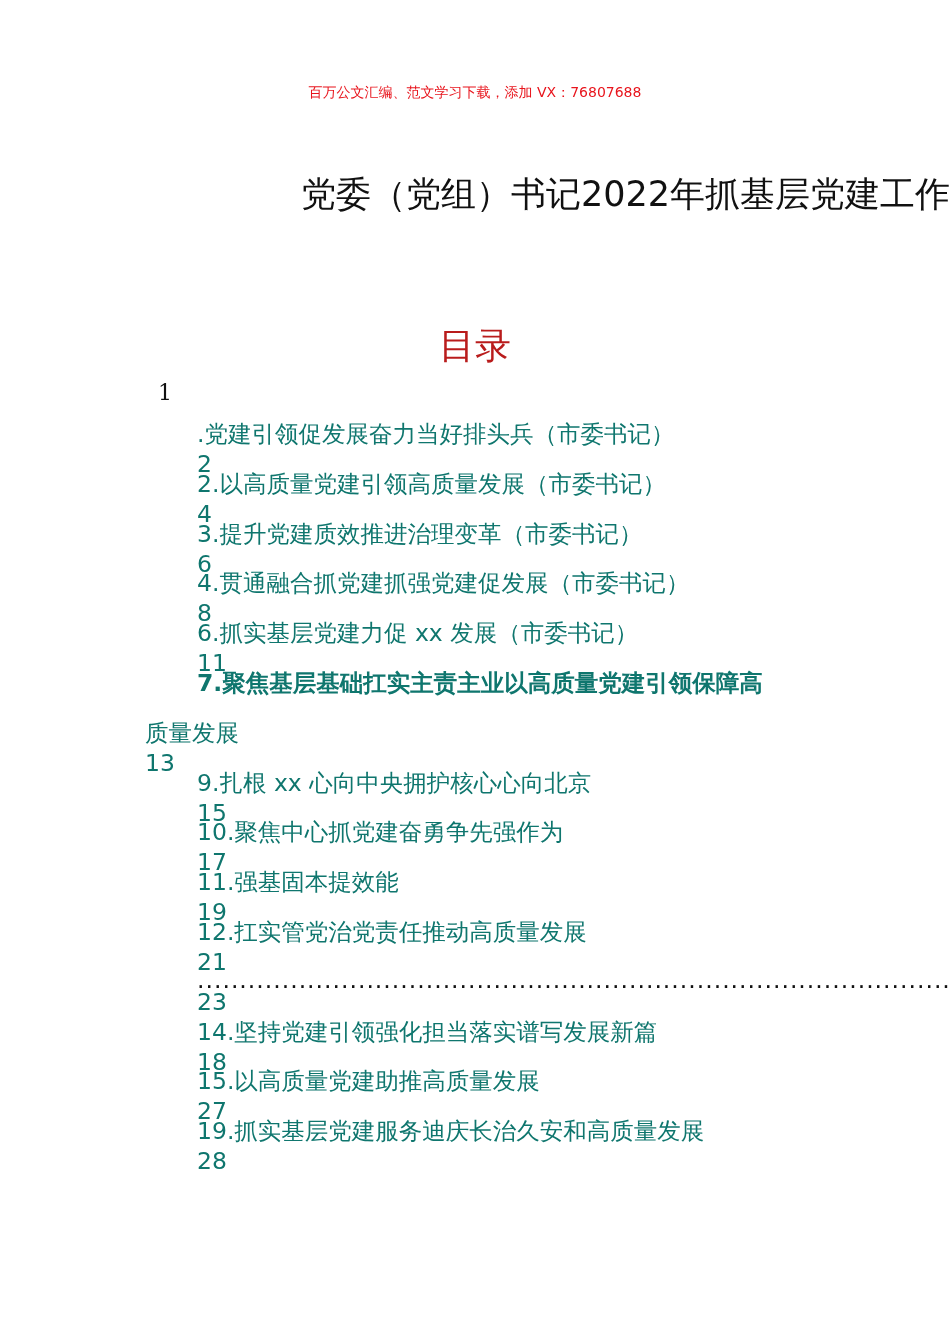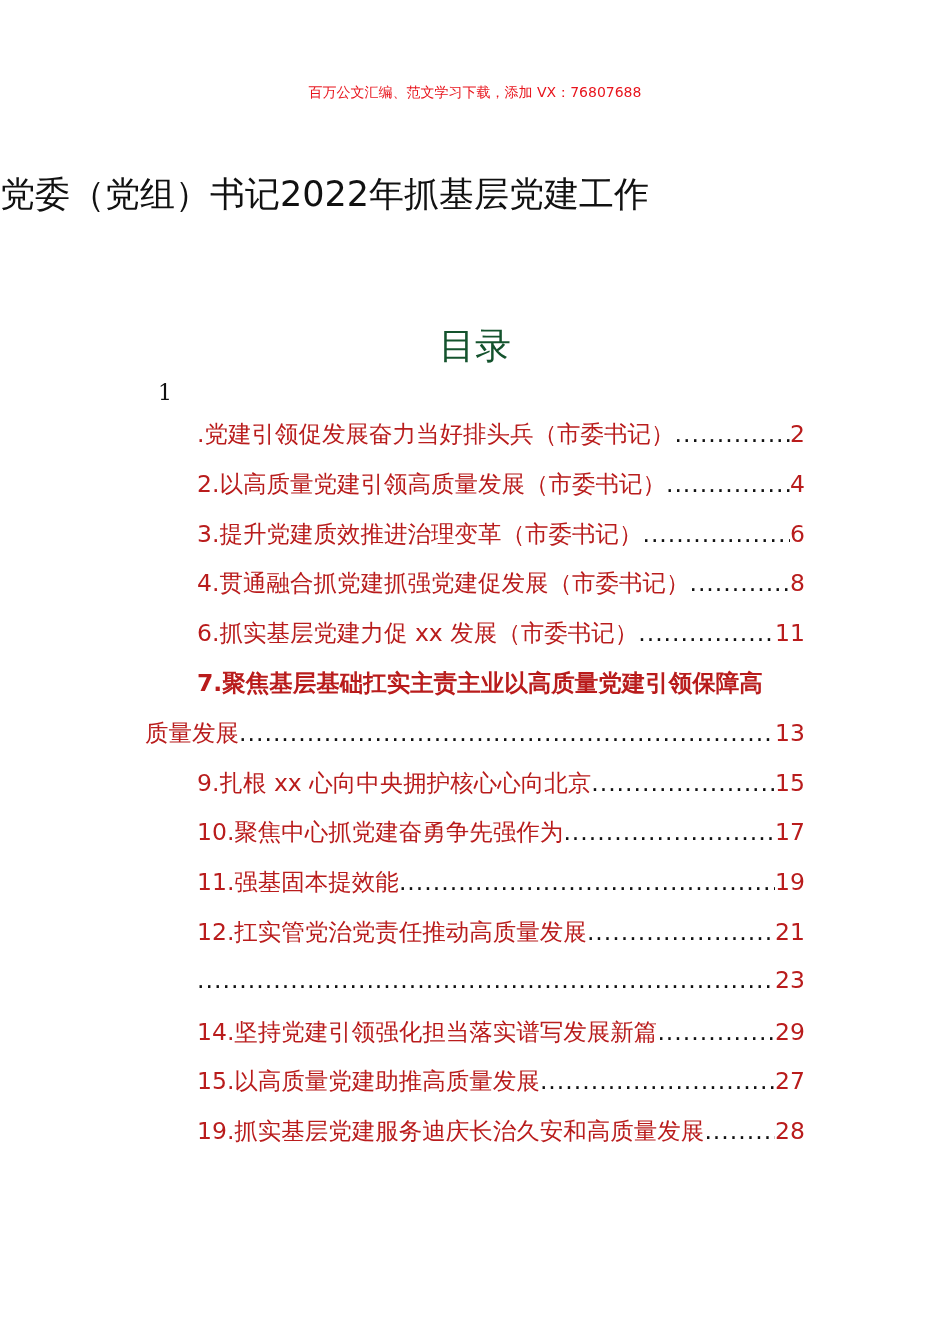--- a/index.html
+++ b/index.html
@@ -1,29 +1,29 @@
 <!DOCTYPE html>
 <html><head>
 <meta charset="utf-8">
 <style>
   html, body { margin: 0; padding: 0; background: #ffffff; }
   body { width: 950px; height: 1344px; position: relative; overflow: hidden;
          font-family: "DejaVu Sans", "Liberation Sans", sans-serif; color: #111; }
   .header-note { position: absolute; top: 84px; left: 0; width: 950px; text-align: center;
          color: #e8141c; font-size: 14px; letter-spacing: 0px; }
-  .doc-title { position: absolute; top: 168px; left: 0; width: 950px; text-align: left;
+  .doc-title { position: absolute; top: 168px; left: 0; width: 950px; text-align: right;
          font-size: 35px; line-height: 52px; color: #111; }
   .doc-title .line { display: block; }
   .toc-heading { position: absolute; top: 322px; left: 0; width: 950px; text-align: center;
-         font-size: 36px; color: #14532d; }
+         font-size: 36px; color: #b91c1c; }
   .stray-num { position: absolute; top: 380px; left: 158px; font-size: 22px;
          font-family: "DejaVu Serif", "Liberation Serif", serif; color: #111; }
   .toc { position: absolute; top: 418px; left: 145px; width: 660px; }
   .toc-row { display: flex; align-items: baseline; height: 49.8px; font-size: 23.5px;
-         white-space: nowrap; color: #b91c1c; }
+         white-space: nowrap; color: #0f766e; flex-direction: column; }
   .toc-row.indent { padding-left: 52px; }
   .toc-row .t { flex: 0 0 auto; }
   .toc-row .dots { flex: 1 1 auto; overflow: hidden; letter-spacing: 1px; color: #111; }
   .toc-row .dots::before { content: "................................................................................................................................................"; }
   .toc-row .p { flex: 0 0 auto; }
   .toc-row.wrap-first .t { flex: 1 1 auto; font-weight: bold; }
 </style>
 </head>
 <body>
 
@@ -90,21 +90,21 @@
     <span class="dots"></span>
     <span class="p">21</span>
   </div>
   <div class="toc-row indent">
     <span class="dots"></span>
     <span class="p">23</span>
   </div>
   <div class="toc-row indent">
     <span class="t">14.坚持党建引领强化担当落实谱写发展新篇</span>
     <span class="dots"></span>
-    <span class="p">29</span>
+    <span class="p">18</span>
   </div>
   <div class="toc-row indent">
     <span class="t">15.以高质量党建助推高质量发展</span>
     <span class="dots"></span>
     <span class="p">27</span>
   </div>
   <div class="toc-row indent">
     <span class="t">19.抓实基层党建服务迪庆长治久安和高质量发展</span>
     <span class="dots"></span>
     <span class="p">28</span>

